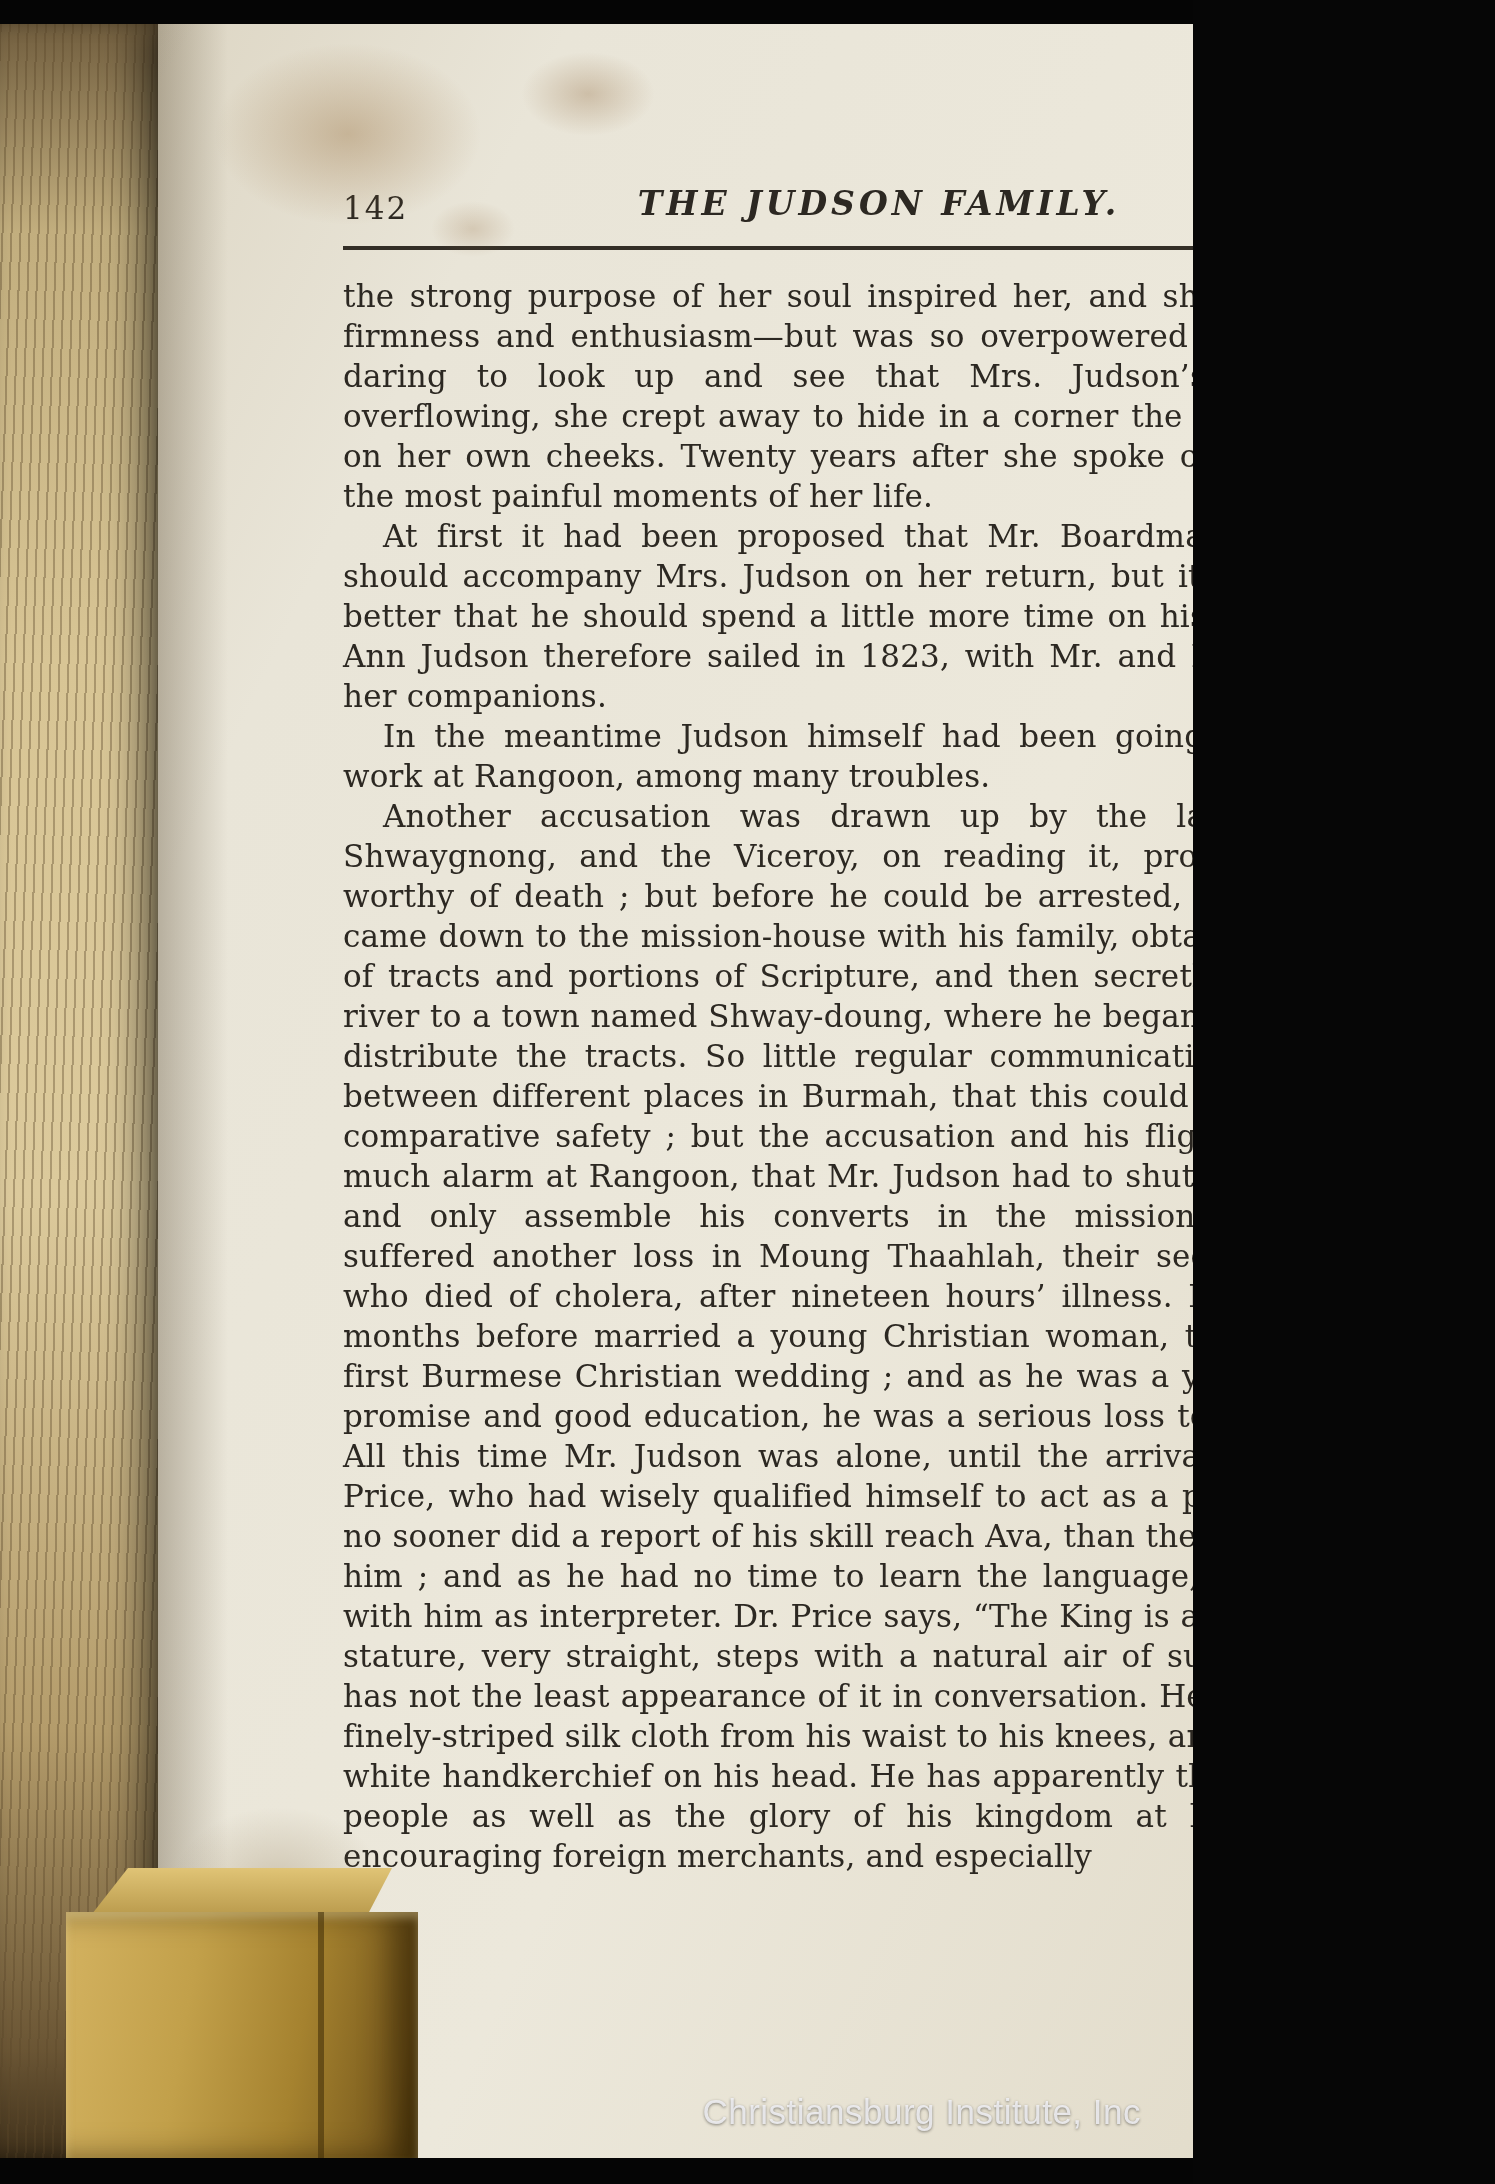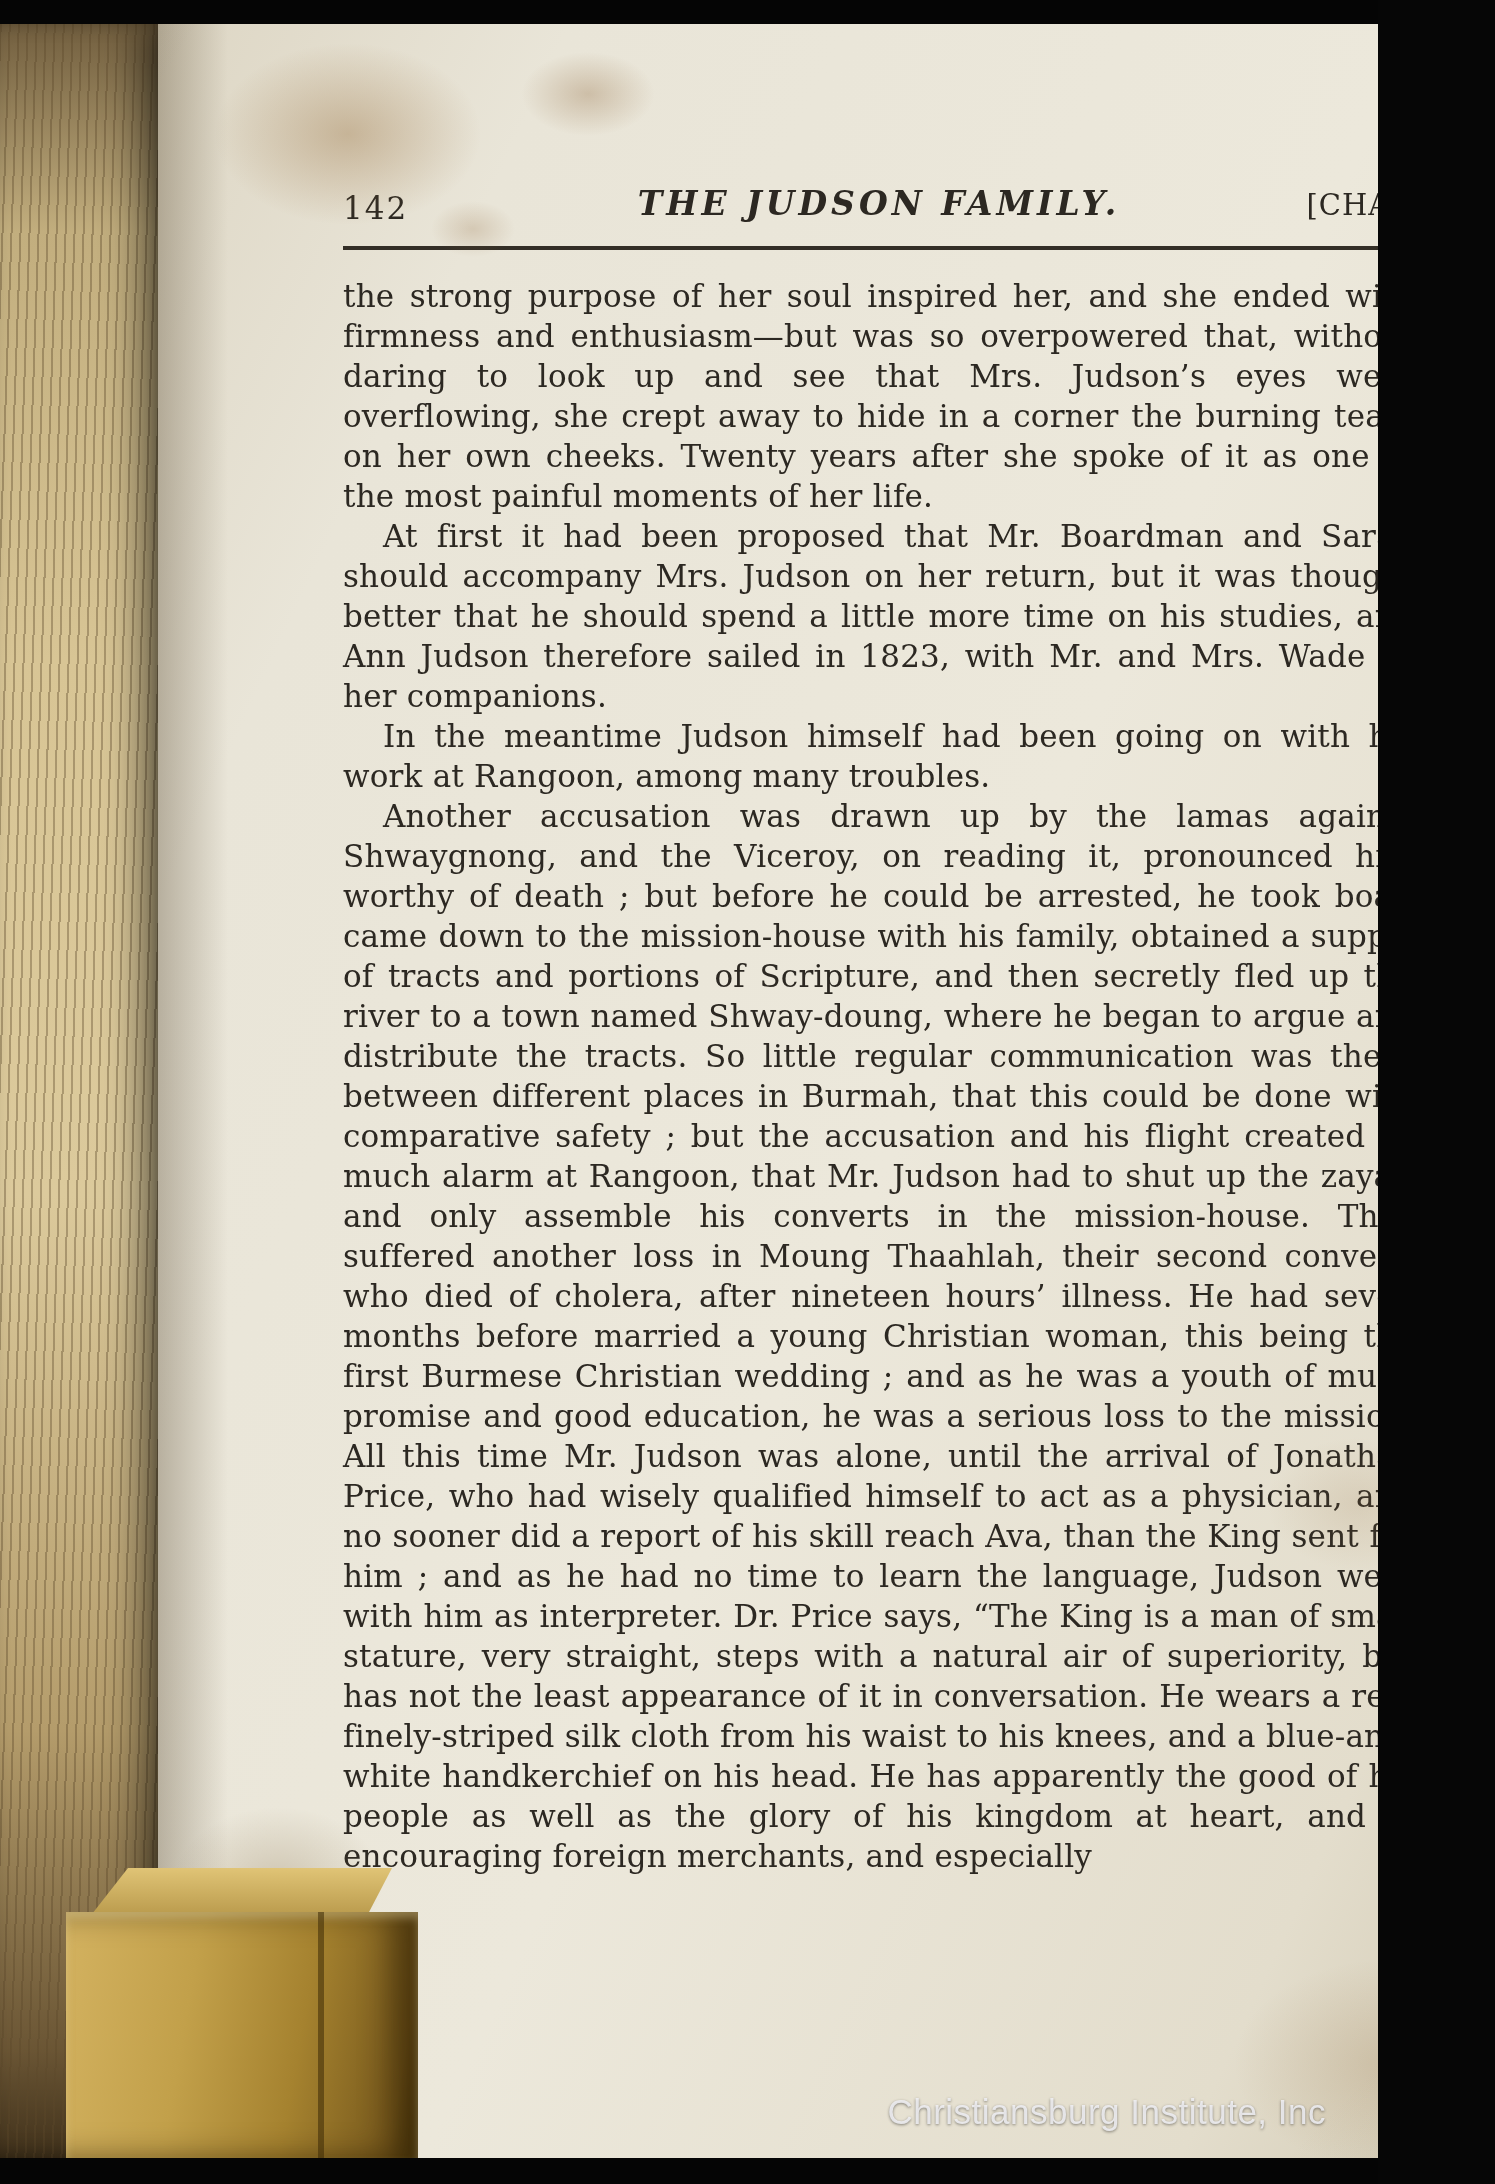--- a/index.html
+++ b/index.html
@@ -2,21 +2,21 @@
 <html><head>
 <meta charset="utf-8">
 <style>
   html, body {
     margin: 0;
     padding: 0;
     background: #060606;
   }
   .scene {
     position: relative;
-    width: 1378px;
+    width: 1193px;
     height: 2184px;
     background: #060606;
     overflow: hidden;
     font-family: "DejaVu Serif", "Liberation Serif", serif;
   }
 
   
   .book-edges {
     position: absolute;
     left: 0;

